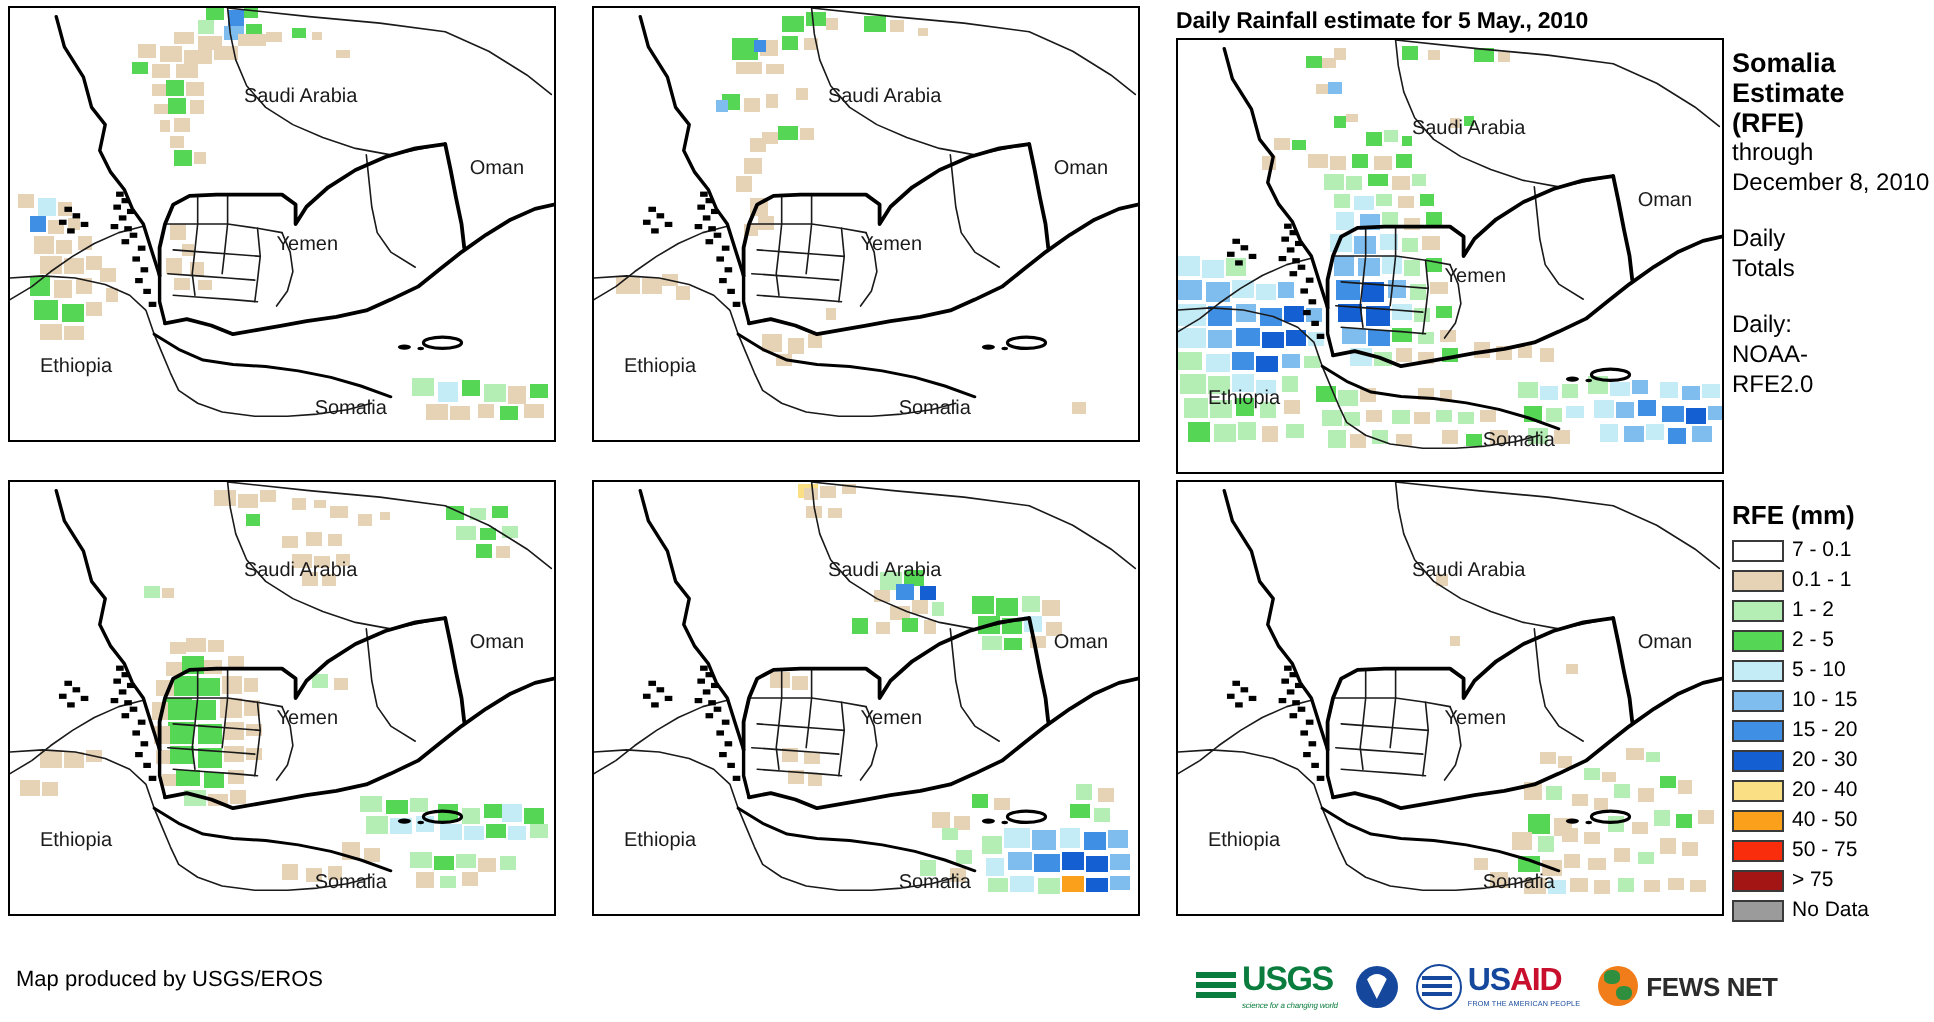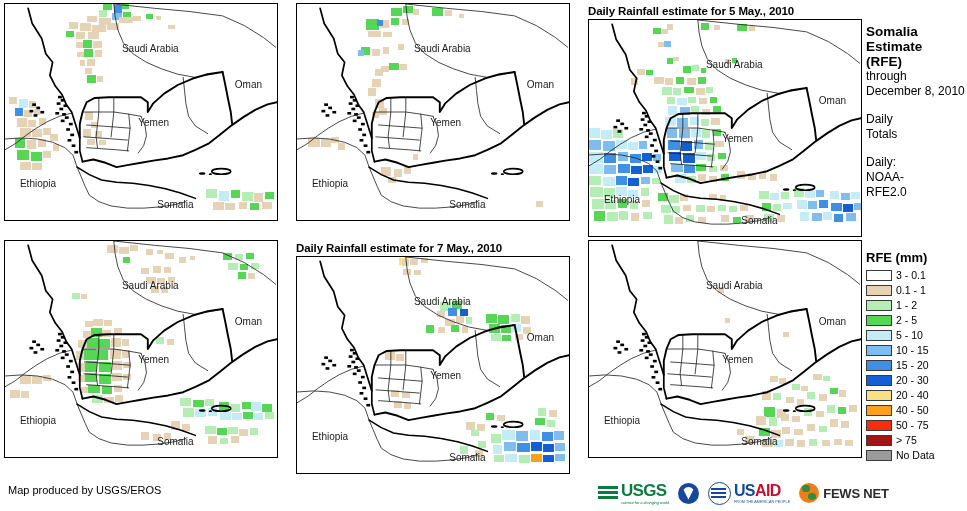--- a/index.html
+++ b/index.html
@@ -650,21 +650,20 @@
           <rect x="0.255" y="0.68" width="0.014" height="0.012" fill="#000"></rect>
         </svg>
         <div class="clabel" style="left: 43%; top: 18%;">Saudi Arabia</div>
         <div class="clabel" style="left: 84.5%; top: 34.5%;">Oman</div>
         <div class="clabel" style="left: 49%; top: 52.5%;">Yemen</div>
         <div class="clabel" style="left: 5.5%; top: 80.5%;">Ethiopia</div>
         <div class="clabel" style="left: 56%; top: 90.5%;">Somalia</div>
       </div>
     </div>
     <div class="panel" style="left: 296px; top: 240px;">
-      <div class="panel-title">Daily Rainfall estimate for 7 May., 2010</div>
       <div class="panel-map" style="width: 274px; height: 218px;">
         <div class="rain">
           <div class="cell" style="left: 37.5%; top: 0.5%; width: 3.5%; height: 3%; background: rgb(250, 223, 132);"></div>
           <div class="cell" style="left: 41.5%; top: 1%; width: 3%; height: 2.5%; background: rgb(230, 210, 181);"></div>
           <div class="cell" style="left: 45.5%; top: 0.5%; width: 2.5%; height: 2.5%; background: rgb(230, 210, 181);"></div>
           <div class="cell" style="left: 52.5%; top: 21%; width: 4%; height: 4%; background: rgb(180, 238, 180);"></div>
           <div class="cell" style="left: 57%; top: 20.5%; width: 3.5%; height: 3.5%; background: rgb(85, 214, 85);"></div>
           <div class="cell" style="left: 55.5%; top: 23.5%; width: 3.5%; height: 4%; background: rgb(63, 144, 229);"></div>
           <div class="cell" style="left: 60%; top: 24%; width: 3%; height: 3.5%; background: rgb(20, 96, 210);"></div>
           <div class="cell" style="left: 51.5%; top: 25%; width: 3%; height: 3%; background: rgb(230, 210, 181);"></div>
@@ -893,21 +892,21 @@
   <div class="side-sub">Daily:</div>
   <div class="side-sub">NOAA-</div>
   <div class="side-sub">RFE2.0</div>
 </div>
 
 <div id="legend">
   <div class="legend-title">RFE (mm)</div>
   <div id="legend-rows">
       <div class="legend-row">
         <span class="sw" style="background: rgb(255, 255, 255);"></span>
-        <span class="legend-label">3 - 0.1</span>
+        <span class="legend-label">7 - 0.1</span>
       </div>
       <div class="legend-row">
         <span class="sw" style="background: rgb(230, 210, 181);"></span>
         <span class="legend-label">0.1 - 1</span>
       </div>
       <div class="legend-row">
         <span class="sw" style="background: rgb(180, 238, 180);"></span>
         <span class="legend-label">1 - 2</span>
       </div>
       <div class="legend-row">

